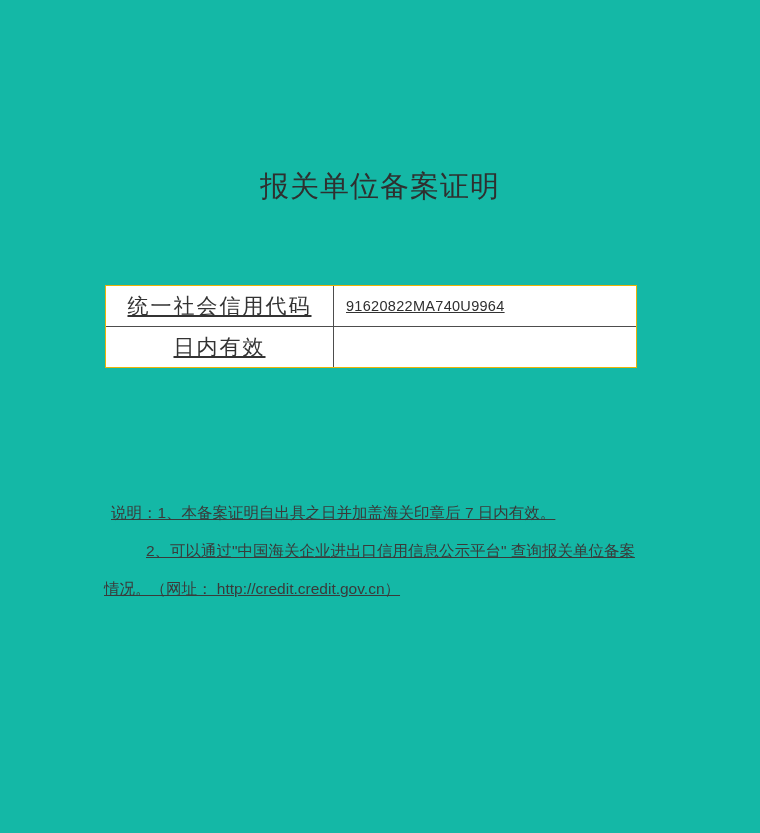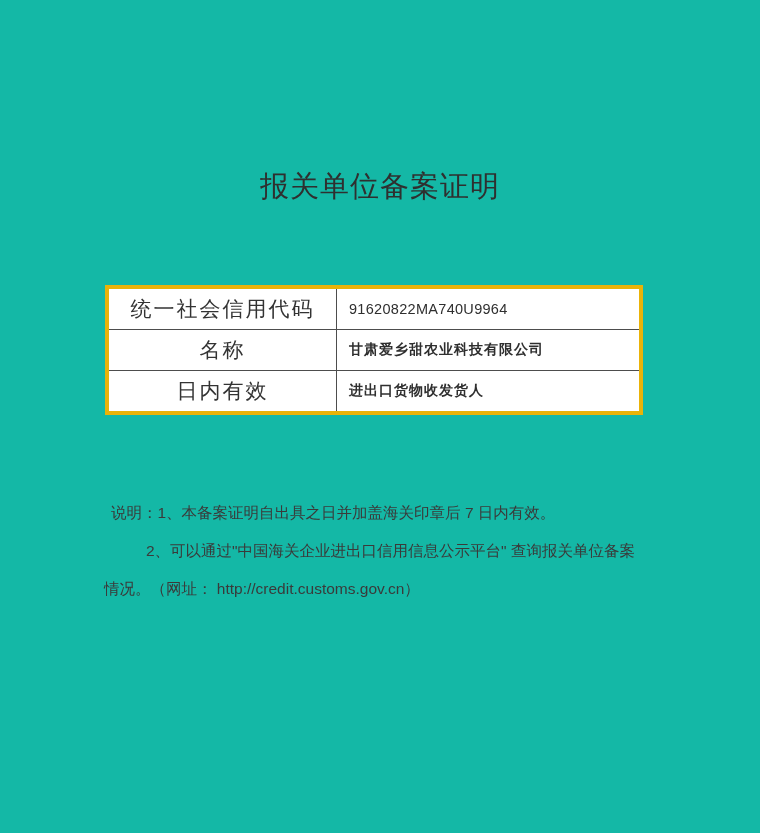--- a/index.html
+++ b/index.html
@@ -25,22 +25,23 @@
     font-size: 29px;
     font-weight: 400;
     letter-spacing: 1px;
     color: #2f2f2f;
   }
   .cert-table {
     position: absolute;
     left: 105px;
     top: 285px;
     width: 530px;
-    border: 4px solid #eab308;
+    border: 1px solid #eab308;
     background: #ffffff;
+    text-decoration: underline;
   }
   .cert-row {
     display: flex;
     height: 40px;
     border-top: 1px solid #4d4d4d;
   }
   .cert-row:first-child {
     border-top: none;
   }
   .cert-label {
@@ -69,52 +70,48 @@
   .cert-value.code {
     font-weight: 400;
     font-size: 14.5px;
     letter-spacing: 0.3px;
   }
   .note {
     position: absolute;
     font-size: 15.5px;
     color: #3a3a3a;
     white-space: nowrap;
+    text-decoration: underline;
   }
   .note-1 { left: 111px; top: 503px; }
   .note-2 { left: 146px; top: 541px; }
   .note-3 { left: 104px; top: 579px; }
 </style>
 </head>
 <body>
 
 <div class="page">
 
   <div class="doc-title">报关单位备案证明</div>
 
   <div class="cert-table">
 
     <div class="cert-row">
       <div class="cert-label">统一社会信用代码</div>
       <div class="cert-value code">91620822MA740U9964</div>
     </div>
 
-    <div class="cert-row">
-      <div class="cert-label">名称</div>
-      <div class="cert-value">甘肃爱乡甜农业科技有限公司</div>
-    </div>
 
 
     <div class="cert-row">
       <div class="cert-label">日内有效</div>
-      <div class="cert-value">进出口货物收发货人</div>
     </div>
 
 
   </div>
 
   <div class="note note-1">说明：1、本备案证明自出具之日并加盖海关印章后 7 日内有效。</div>
 
   <div class="note note-2">2、可以通过"中国海关企业进出口信用信息公示平台" 查询报关单位备案</div>
 
-  <div class="note note-3">情况。（网址： http://credit.customs.gov.cn）</div>
+  <div class="note note-3">情况。（网址： http://credit.credit.gov.cn）</div>
 
 </div>
 
 </body></html>

